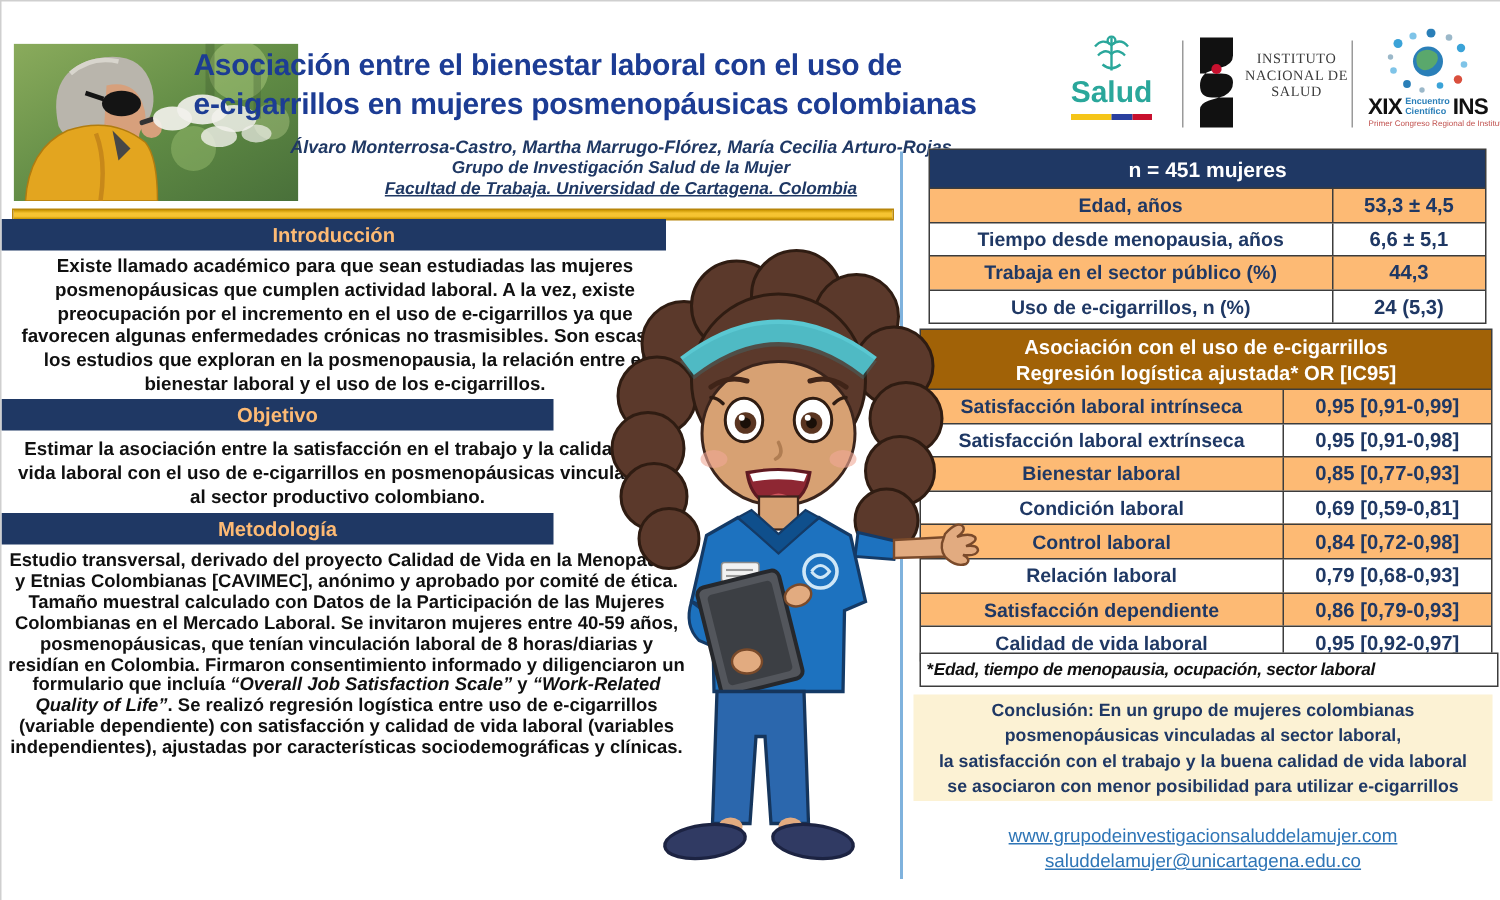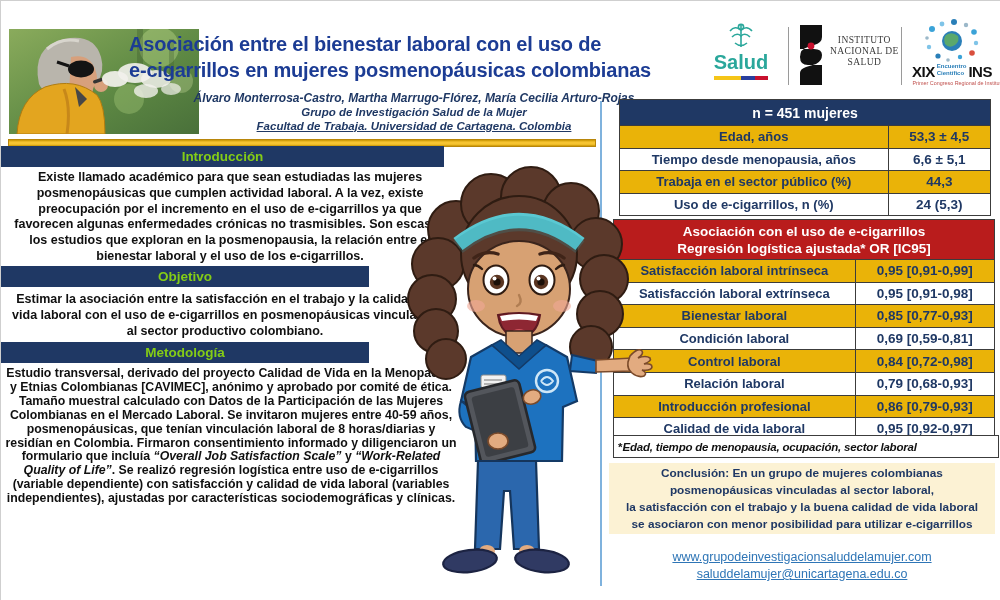--- a/index.html
+++ b/index.html
@@ -21,56 +21,56 @@
   #salud-logo{position:absolute;left:5px;top:2px;width:80px;height:72px;text-align:center;}
   #salud-label{color:#2aa79b;font-size:20px;font-weight:bold;line-height:20px;margin-top:1px;}
   #salud-flag{margin:4px auto 0;width:54px;height:4px;display:flex;}
   #salud-flag .y{flex:2;background:#f5c518;}
   #salud-flag .b{flex:1;background:#2a3f9e;}
   #salud-flag .r{flex:1;background:#c8102e;}
   #ins-logo{position:absolute;left:100px;top:4px;width:105px;height:70px;}
   #ins-glyph{position:absolute;left:0;top:0px;width:30px;height:64px;}
   #ins-text{position:absolute;left:34px;top:12px;color:#3a3a3a;font-family:"Liberation Serif",serif;font-size:9.5px;line-height:11px;letter-spacing:0.4px;text-transform:uppercase;text-align:center;}
   #xix-logo{position:absolute;left:212px;top:0px;width:88px;height:78px;text-align:center;}
-  #xix-line{display:flex;align-items:flex-start;justify-content:center;margin-top:0px;}
+  #xix-line{display:flex;align-items:center;justify-content:center;margin-top:0px;}
   .xix-big{font-size:15px;font-weight:bold;color:#111111;letter-spacing:-0.5px;}
   #xix-mid{font-size:6px;line-height:6.5px;color:#2a7fb8;font-weight:bold;text-align:left;margin:0 2px;}
   #xix-sub{font-size:6px;color:#c0504d;line-height:7px;transform:scale(0.9);white-space:nowrap;}
 
   
-  .section-bar{left:0;height:21px;background:#1f3864;color:#84cc16;font-weight:bold;font-size:13.5px;display:flex;align-items:center;justify-content:center;}
+  .section-bar{left:0;height:21px;background:#1f3864;color:#fdba74;font-weight:bold;font-size:13.5px;display:flex;align-items:center;justify-content:center;}
   .body-text{color:#101010;font-weight:bold;text-align:center;}
   #intro-bar{top:145px;width:443px;}
   #intro-body{left:8px;top:169px;width:442px;font-size:12.5px;line-height:15.8px;}
   #objective-bar{top:265px;width:368px;}
   #objective-body{left:10px;top:290px;width:428px;font-size:12.5px;line-height:16px;}
   #methods-bar{top:341px;width:368px;}
   #methods-body{left:4px;top:366px;width:452px;font-size:12.3px;line-height:13.9px;}
   .q{font-style:italic;}
 
   
   #column-divider{left:599px;top:100px;width:2px;height:485px;background:#7fb2dd;}
 
   
   .ptable{border:1.5px solid #3c3c3c;background:#ffffff;}
   .ptable-header{background:#1f3864;color:#ffffff;font-weight:bold;display:flex;flex-direction:column;align-items:center;justify-content:center;border-bottom:1px solid #3c3c3c;}
   .trow{display:flex;border-top:1px solid #3c3c3c;align-items:stretch;}
   .trow:first-of-type{border-top:none;}
-  .trow.alt{background:#eab308;}
+  .trow.alt{background:#fdba74;}
   .tcell{display:flex;align-items:center;justify-content:center;color:#1f3864;font-weight:bold;font-size:13px;line-height:13px;text-align:center;}
   .tcell.label{border-right:1px solid #3c3c3c;}
 
   #table-sample{left:618px;top:98px;width:370px;}
   #table-sample .ptable-header{height:25px;font-size:14px;}
   #table-sample .trow{height:21.5px;}
   #table-sample .tcell.label{width:72.5%;}
   #table-sample .tcell.value{width:27.5%;font-size:13.5px;}
 
   #table-regression{left:612px;top:218px;width:380px;}
-  #table-regression .ptable-header{height:39px;font-size:13.5px;line-height:17px;background:#b91c1c;}
+  #table-regression .ptable-header{height:39px;font-size:13.5px;line-height:17px;background:#a16207;}
   #table-regression .trow{height:21.6px;}
   #table-regression .tcell.label{width:63.5%;}
   #table-regression .tcell.value{width:36.5%;font-size:13.5px;}
 
   #footnote{left:612px;top:434px;width:380px;height:21px;border:1.5px solid #3c3c3c;background:#ffffff;display:flex;align-items:center;padding-left:4px;color:#101010;font-size:11.5px;}
   #footnote .star{font-weight:bold;font-style:normal;}
   #footnote .ftext{font-style:italic;font-weight:bold;letter-spacing:-0.2px;}
 
   #conclusion-box{left:608px;top:462px;width:386px;height:71px;background:#fcf2d4;color:#1f3864;font-weight:bold;font-size:11.8px;line-height:17px;text-align:center;display:flex;flex-direction:column;justify-content:center;}
   .conclusion-line{white-space:nowrap;}
@@ -264,21 +264,21 @@
         </div>
         <div class="trow alt">
           <div class="tcell label">Control laboral</div>
           <div class="tcell value">0,84 [0,72-0,98]</div>
         </div>
         <div class="trow">
           <div class="tcell label">Relación laboral</div>
           <div class="tcell value">0,79 [0,68-0,93]</div>
         </div>
         <div class="trow alt">
-          <div class="tcell label">Introducción profesional</div>
+          <div class="tcell label">Satisfacción dependiente</div>
           <div class="tcell value">0,86 [0,79-0,93]</div>
         </div>
         <div class="trow">
           <div class="tcell label">Calidad de vida laboral</div>
           <div class="tcell value">0,95 [0,92-0,97]</div>
         </div>
       </div>
   </div>
 
   <div class="abs" id="footnote">

